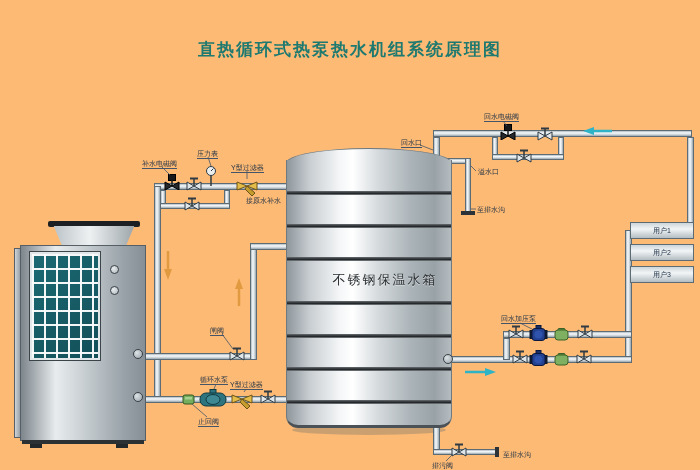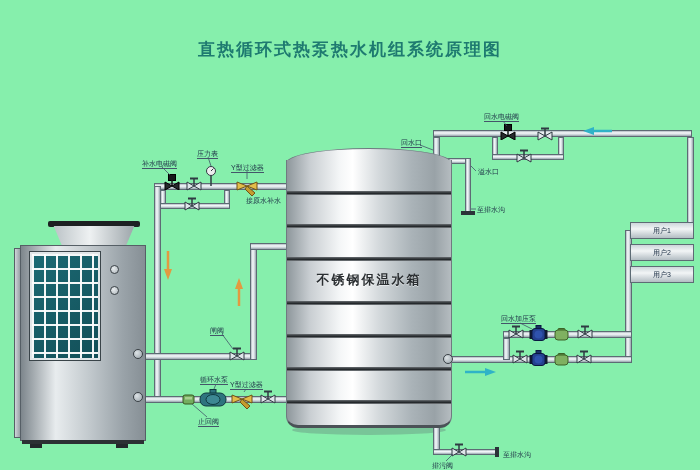--- a/index.html
+++ b/index.html
@@ -1,37 +1,37 @@
 <!DOCTYPE html>
 <html><head>
 <meta charset="utf-8">
 <style>
   html,body{margin:0;padding:0;}
-  #canvas{position:relative;width:700px;height:470px;background:#86efac;overflow:hidden;
+  #canvas{position:relative;width:700px;height:470px;background:#fdba74;overflow:hidden;
           font-family:"Liberation Sans","DejaVu Sans",sans-serif;}
   .title{position:absolute;left:0;right:0;top:38px;text-align:center;font-size:17px;font-weight:bold;
          color:#1e7a70;letter-spacing:2px;z-index:6;}
   
   .pipe{position:absolute;box-sizing:border-box;border:1px solid #5d6b74;z-index:2;}
   .pipe-h{background:linear-gradient(180deg,#aeb9c0,#f2f6f8 35%,#dfe6ea 60%,#97a4ac);}
   .pipe-v{background:linear-gradient(90deg,#aeb9c0,#f2f6f8 35%,#dfe6ea 60%,#97a4ac);}
   .cap{position:absolute;background:#2b3338;z-index:3;}
   .flange{position:absolute;width:10px;height:10px;border-radius:50%;background:radial-gradient(circle at 35% 35%,#dde3e6,#99a3aa);border:1px solid #3a4146;z-index:4;box-sizing:border-box;}
   
   .tank-dome{position:absolute;left:286px;top:148px;width:166px;height:30px;border-radius:50%;
      background:linear-gradient(90deg,#8e979c,#c9ced2 14%,#f4f6f7 32%,#ffffff 40%,#d4d9dc 56%,#aab3b8 76%,#99a2a7 90%,#b5bcc0);
      border:1px solid #6f7a80;z-index:3;box-sizing:border-box;}
   .tank-body{position:absolute;left:286px;top:160px;width:166px;height:268px;
      background:linear-gradient(90deg,#8e979c,#c9ced2 14%,#f4f6f7 32%,#ffffff 40%,#d4d9dc 56%,#aab3b8 76%,#99a2a7 90%,#b5bcc0);
      border-left:1px solid #6f7a80;border-right:1px solid #6f7a80;border-bottom:3px solid #4b5257;
      border-radius:0 0 12px 12px;z-index:3;box-sizing:border-box;}
   .band{position:absolute;left:0;width:100%;height:4px;
      background:linear-gradient(180deg,#6a6f73,#1f2326 60%,#83888c);}
-  .tank-label{position:absolute;left:286px;top:271px;width:166px;text-align:center;font-size:13px;
-     font-weight:bold;letter-spacing:2px;color:#2a2e31;z-index:5;text-shadow:0 1px 0 rgba(255,255,255,.5);}
+  .tank-label{position:absolute;left:302px;top:271px;width:166px;text-align:center;font-size:13px;
+     font-weight:normal;letter-spacing:2px;color:#2a2e31;z-index:5;text-shadow:0 1px 0 rgba(255,255,255,.5);}
   .tank-shadow{position:absolute;left:292px;top:425px;width:154px;height:10px;border-radius:50%;
      background:rgba(90,100,105,.3);z-index:1;}
   
   .hp-rim{position:absolute;left:48px;top:221px;width:92px;height:6px;background:#1d2022;border-radius:2px;z-index:3;}
   .hp-shroud{position:absolute;left:52px;top:226px;width:84px;height:20px;
      background:linear-gradient(90deg,#b9c1c5,#eef1f2 45%,#9aa3a8);
      clip-path:polygon(2% 0,98% 0,88% 100%,12% 100%);z-index:3;}
   .hp-body{position:absolute;left:20px;top:245px;width:126px;height:196px;
      background:linear-gradient(90deg,#7d868c,#e8ecee 28%,#c2c9cd 55%,#9aa3a9 82%,#868f95);
      border:1px solid #565f66;z-index:3;box-sizing:border-box;}

